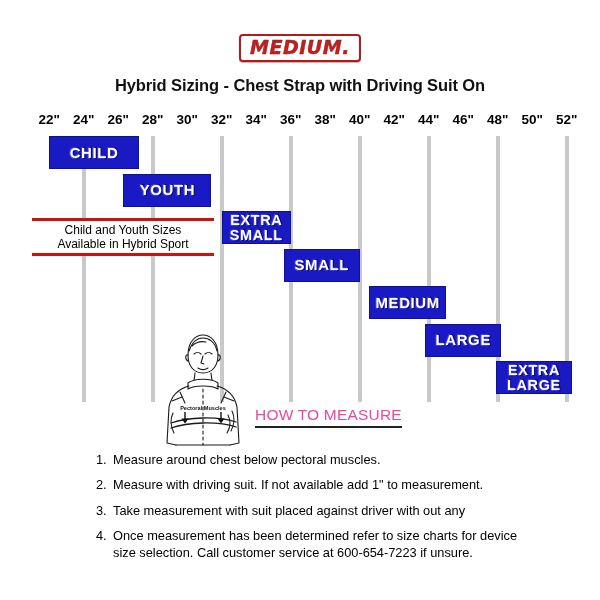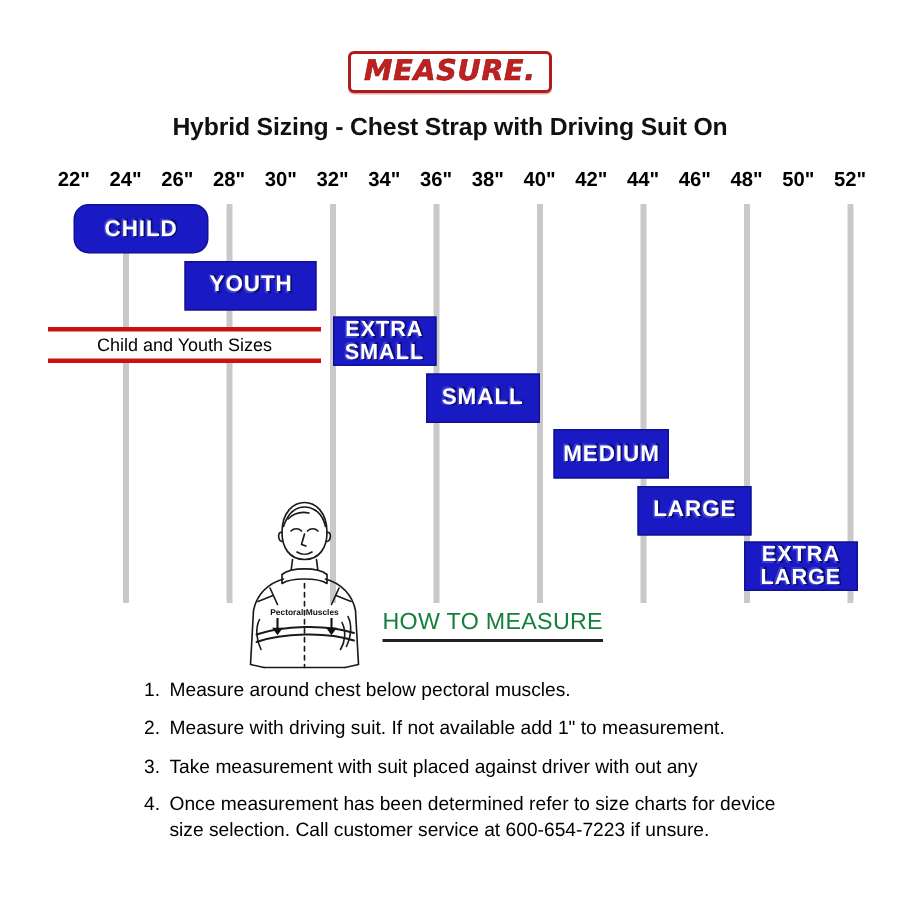--- a/index.html
+++ b/index.html
@@ -162,21 +162,21 @@
     height: 118px;
   }
   .figure-wrap svg { display: block; }
 
   
   .howto {
     position: absolute;
     left: 255px;
     top: 406px;
     font-size: 15.5px;
-    color: #15803d;
+    color: #ec4899;
     padding-bottom: 2px;
     border-bottom: 2px solid #222222;
     letter-spacing: 0.2px;
   }
 
   
   .instructions {
     position: absolute;
     left: 96px;
     top: 452px;
@@ -202,21 +202,21 @@
     display: block;
   }
 </style>
 </head>
 <body>
 
 <div id="page">
 
   <div class="logo-wrap">
     <div class="logo-box">
-      <div class="logo-text">MEASURE.</div>
+      <div class="logo-text">MEDIUM.</div>
     </div>
   </div>
 
   <div class="chart-title">Hybrid Sizing - Chest Strap with Driving Suit On</div>
 
   <div id="plot">
     <div class="tick-labels" id="tick-labels">
         <div class="tick-label" style="left: 17.25px;">22"</div>
         <div class="tick-label" style="left: 51.75px;">24"</div>
         <div class="tick-label" style="left: 86.25px;">26"</div>
@@ -238,21 +238,21 @@
         <div class="gridline" style="left: 51.75px;"></div>
         <div class="gridline" style="left: 120.75px;"></div>
         <div class="gridline" style="left: 189.75px;"></div>
         <div class="gridline" style="left: 258.75px;"></div>
         <div class="gridline" style="left: 327.75px;"></div>
         <div class="gridline" style="left: 396.75px;"></div>
         <div class="gridline" style="left: 465.75px;"></div>
         <div class="gridline" style="left: 534.75px;"></div>
       </div>
     <div class="bars" id="bars">
-        <div class="size-bar" style="left: 17.25px; width: 89.7px; top: 0px; height: 33px; background: rgb(26, 26, 196); border-radius: 10px;">
+        <div class="size-bar" style="left: 17.25px; width: 89.7px; top: 0px; height: 33px; background: rgb(26, 26, 196);">
           <span class="bar-label">CHILD</span>
         </div>
         <div class="size-bar" style="left: 91.425px; width: 87.975px; top: 37.5px; height: 33px; background: rgb(26, 26, 196);">
           <span class="bar-label">YOUTH</span>
         </div>
         <div class="size-bar two-line" style="left: 189.75px; width: 69px; top: 75px; height: 33px; background: rgb(26, 26, 196);">
           <span class="bar-label">EXTRA
 SMALL</span>
         </div>
         <div class="size-bar" style="left: 251.85px; width: 75.9px; top: 112.5px; height: 33px; background: rgb(26, 26, 196);">
@@ -266,20 +266,21 @@
         </div>
         <div class="size-bar two-line" style="left: 464.025px; width: 75.9px; top: 225px; height: 33px; background: rgb(26, 26, 196);">
           <span class="bar-label">EXTRA
 LARGE</span>
         </div>
       </div>
   </div>
 
   <div class="note-box">
     <div class="note-line">Child and Youth Sizes</div>
+    <div class="note-line">Available in Hybrid Sport</div>
   </div>
 
   <div class="figure-wrap">
     <svg width="90" height="118" viewBox="0 0 90 118">
       <g fill="none" stroke="#1a1a1a" stroke-width="1.1" stroke-linejoin="round" stroke-linecap="round">
 
         <path d="M30 24 C30 10, 38 4, 45 4 C52 4, 60 10, 60 24 C60 34, 55 42, 45 42 C35 42, 30 34, 30 24 Z" fill="#ffffff"></path>
 
         <path d="M31 20 C34 11, 39 7, 45 7 C51 7, 57 11, 59 20"></path>
         <path d="M34 15 C38 11, 43 10, 48 11"></path>

